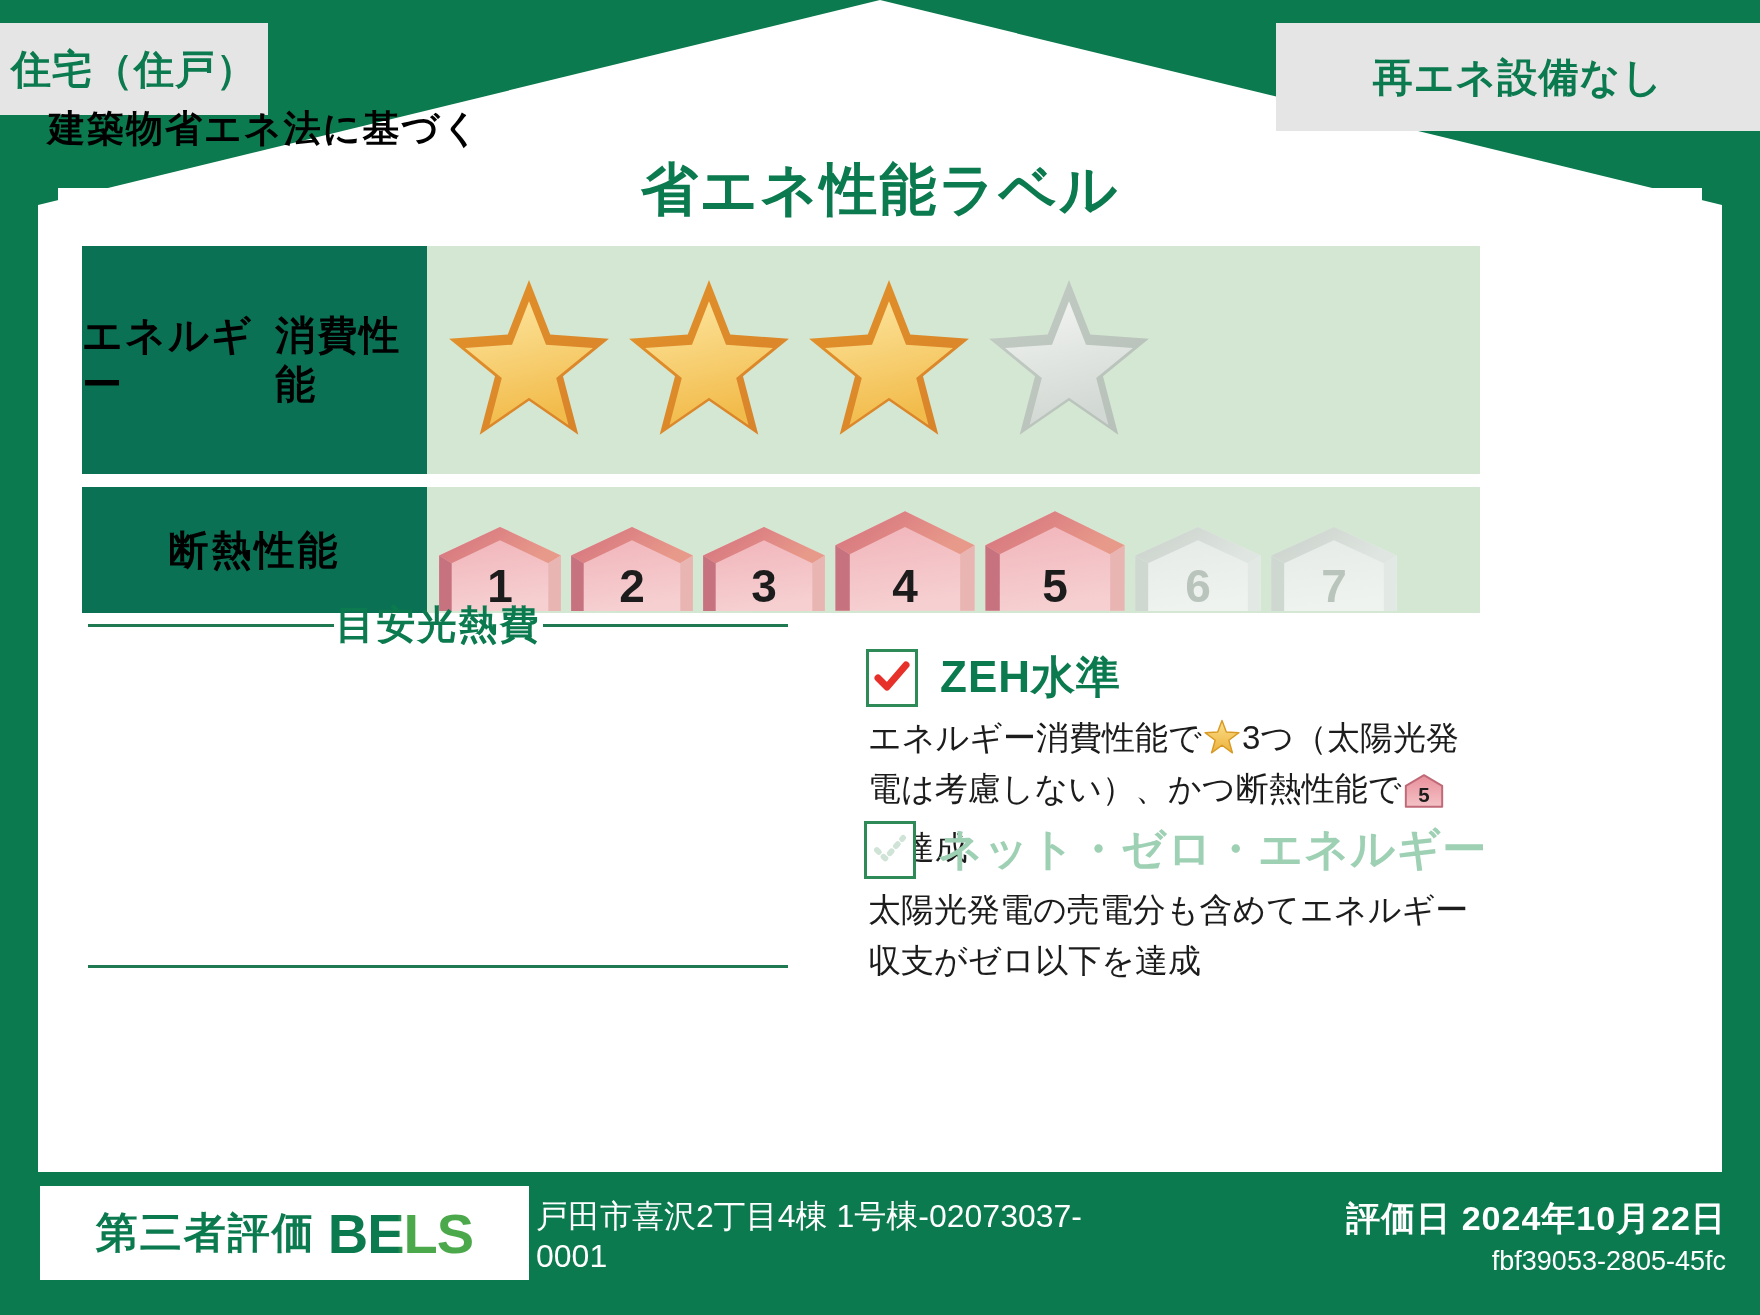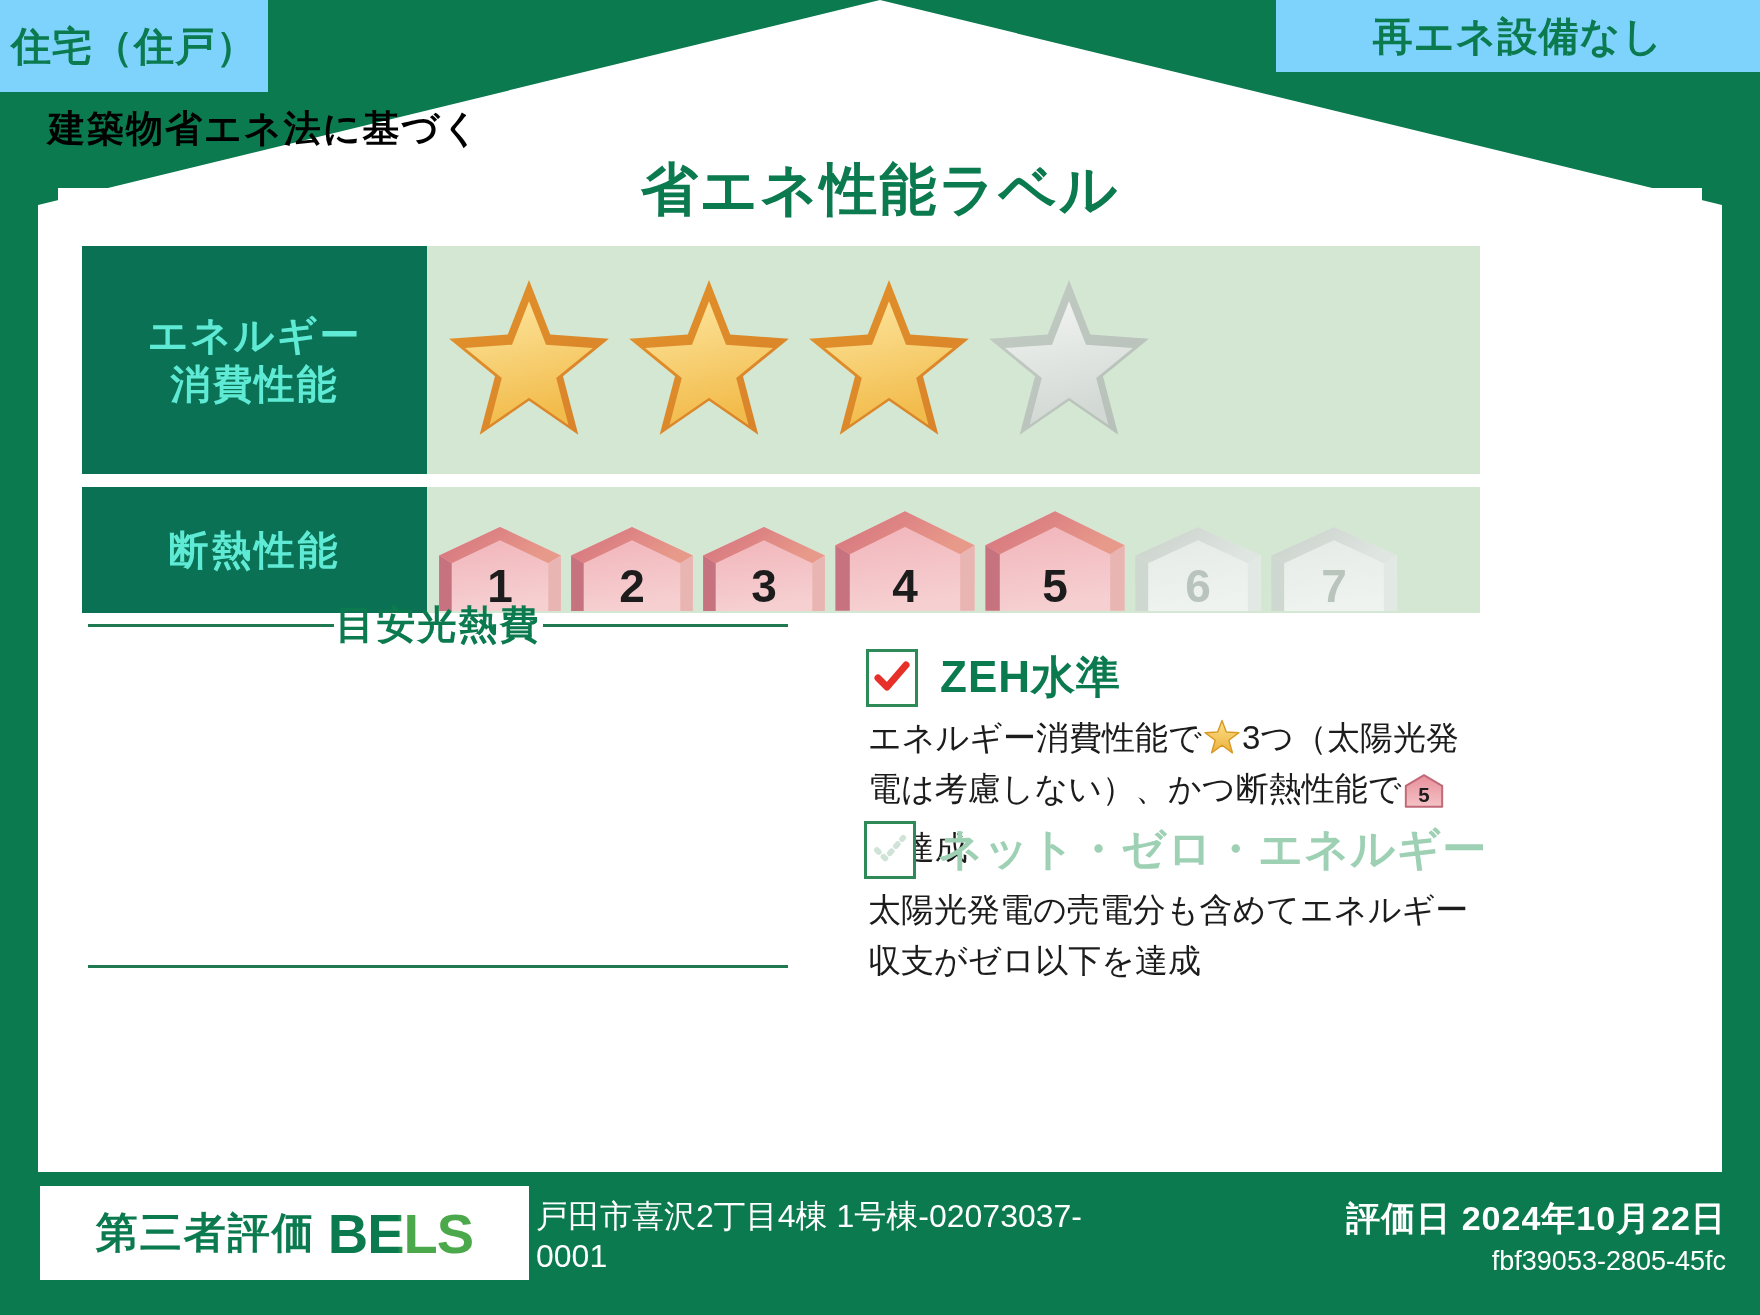--- a/index.html
+++ b/index.html
@@ -18,42 +18,42 @@
     background:#ffffff;
     clip-path:polygon(0% 17.5%, 50% 0%, 100% 17.5%, 100% 100%, 0% 100%);
   }
   .house-inner{
     position:absolute;left:58px;top:188px;width:1644px;height:860px;
     background:#ffffff;
   }
 
   
   .tag{
-    position:absolute;background:#7dd3fc;color:#0b7a4f;
+    position:absolute;background:#e5e5e5;color:#0b7a4f;
     font-weight:bold;letter-spacing:1px;
-    display:flex;align-items:center;justify-content:center;
+    display:flex;align-items:center;justify-content:center;margin-top:23px;
   }
   .tag-left{left:0;top:0;width:268px;height:92px;font-size:40px;}
-  .tag-right{right:0;top:0;width:484px;height:72px;font-size:40px;}
+  .tag-right{right:0;top:0;width:484px;height:108px;font-size:40px;}
 
   
   .subtitle{
     position:absolute;left:0;right:0;top:104px;text-align:left;
     color:#000000;font-size:37px;font-weight:bold;letter-spacing:2px;padding-left:48px;
   }
   .title{
     position:absolute;left:0;right:0;top:152px;text-align:center;
     color:#0b7a4f;font-size:57px;font-weight:bold;letter-spacing:2px;
   }
 
   
   .row{position:absolute;display:flex;}
   .row-label{
-    background:#0b7155;color:#5eead4;
-    display:flex;flex-direction:column;align-items:center;justify-content:center;
+    background:#0b7155;color:#000000;
+    display:flex;align-items:center;justify-content:center;
     font-weight:bold;line-height:1.22;
   }
   .row-body{background:#d4e7d2;position:relative;}
 
   .row-energy{left:82px;top:246px;width:1398px;height:228px;}
   .row-energy .row-label{width:345px;height:228px;font-size:40px;letter-spacing:2px;}
   .row-energy .row-body{width:1053px;height:228px;display:flex;align-items:center;}
 
   .row-insul{left:82px;top:487px;width:1398px;height:126px;}
   .row-insul .row-label{width:345px;height:126px;font-size:40px;letter-spacing:3px;}

